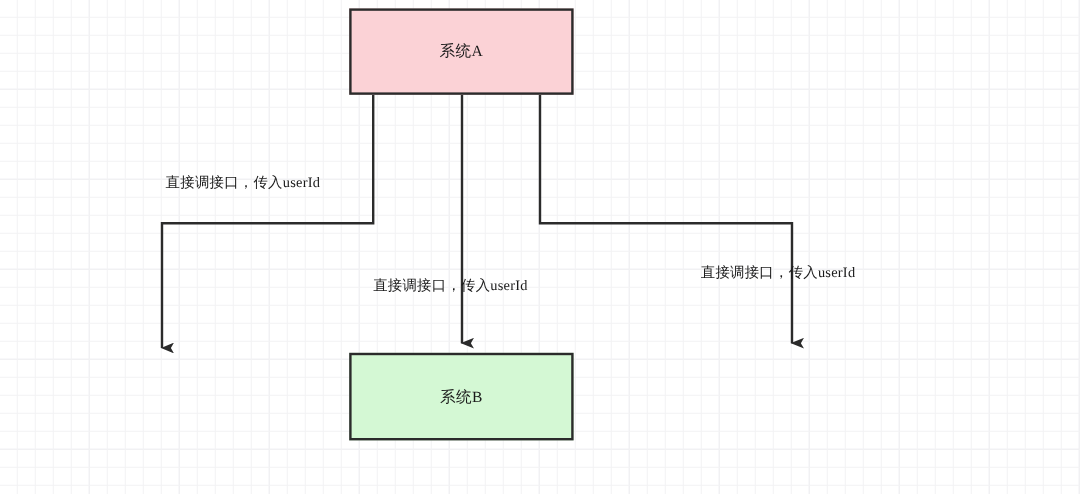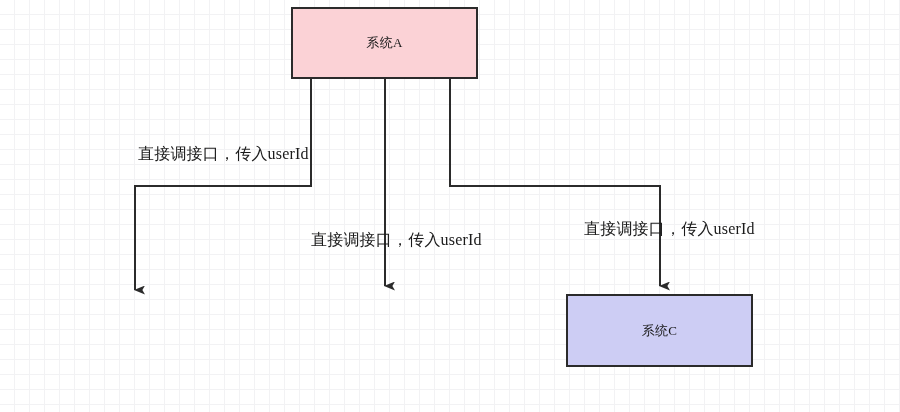--- a/index.html
+++ b/index.html
@@ -69,21 +69,21 @@
   }
   .node-c {
     left: 566px;
     top: 294px;
     width: 187px;
     height: 73px;
     background: #cdcdf4;
   }
   .edge-label {
     position: absolute;
-    font-size: 16px;
+    font-size: 12px;
     color: #1a1a1a;
     white-space: nowrap;
     letter-spacing: 0.2px;
   }
   .label-ad { left: 138px; top: 144px; }
   .label-ab { left: 311px; top: 230px; }
   .label-ac { left: 584px; top: 219px; }
 </style>
 </head>
 <body>
@@ -102,24 +102,24 @@
     <path d="M 385,79 L 385,286" fill="none" stroke="#2b2b2b" stroke-width="2" marker-end="url(#arrowhead)"></path>
 
     <path d="M 450,79 L 450,186 L 660,186 L 660,286" fill="none" stroke="#2b2b2b" stroke-width="2" marker-end="url(#arrowhead)"></path>
   </svg>
 
   <div class="node node-a">
     <span>系统A</span>
   </div>
 
 
+  <div class="node node-b">
+    <span>系统B</span>
+  </div>
 
-  <div class="node node-c">
-    <span>系统C</span>
-  </div>
 
   <div class="edge-label label-ad">直接调接口，传入userId</div>
 
   <div class="edge-label label-ab">直接调接口，传入userId</div>
 
   <div class="edge-label label-ac">直接调接口，传入userId</div>
 
 </div>
 
 </body></html>

